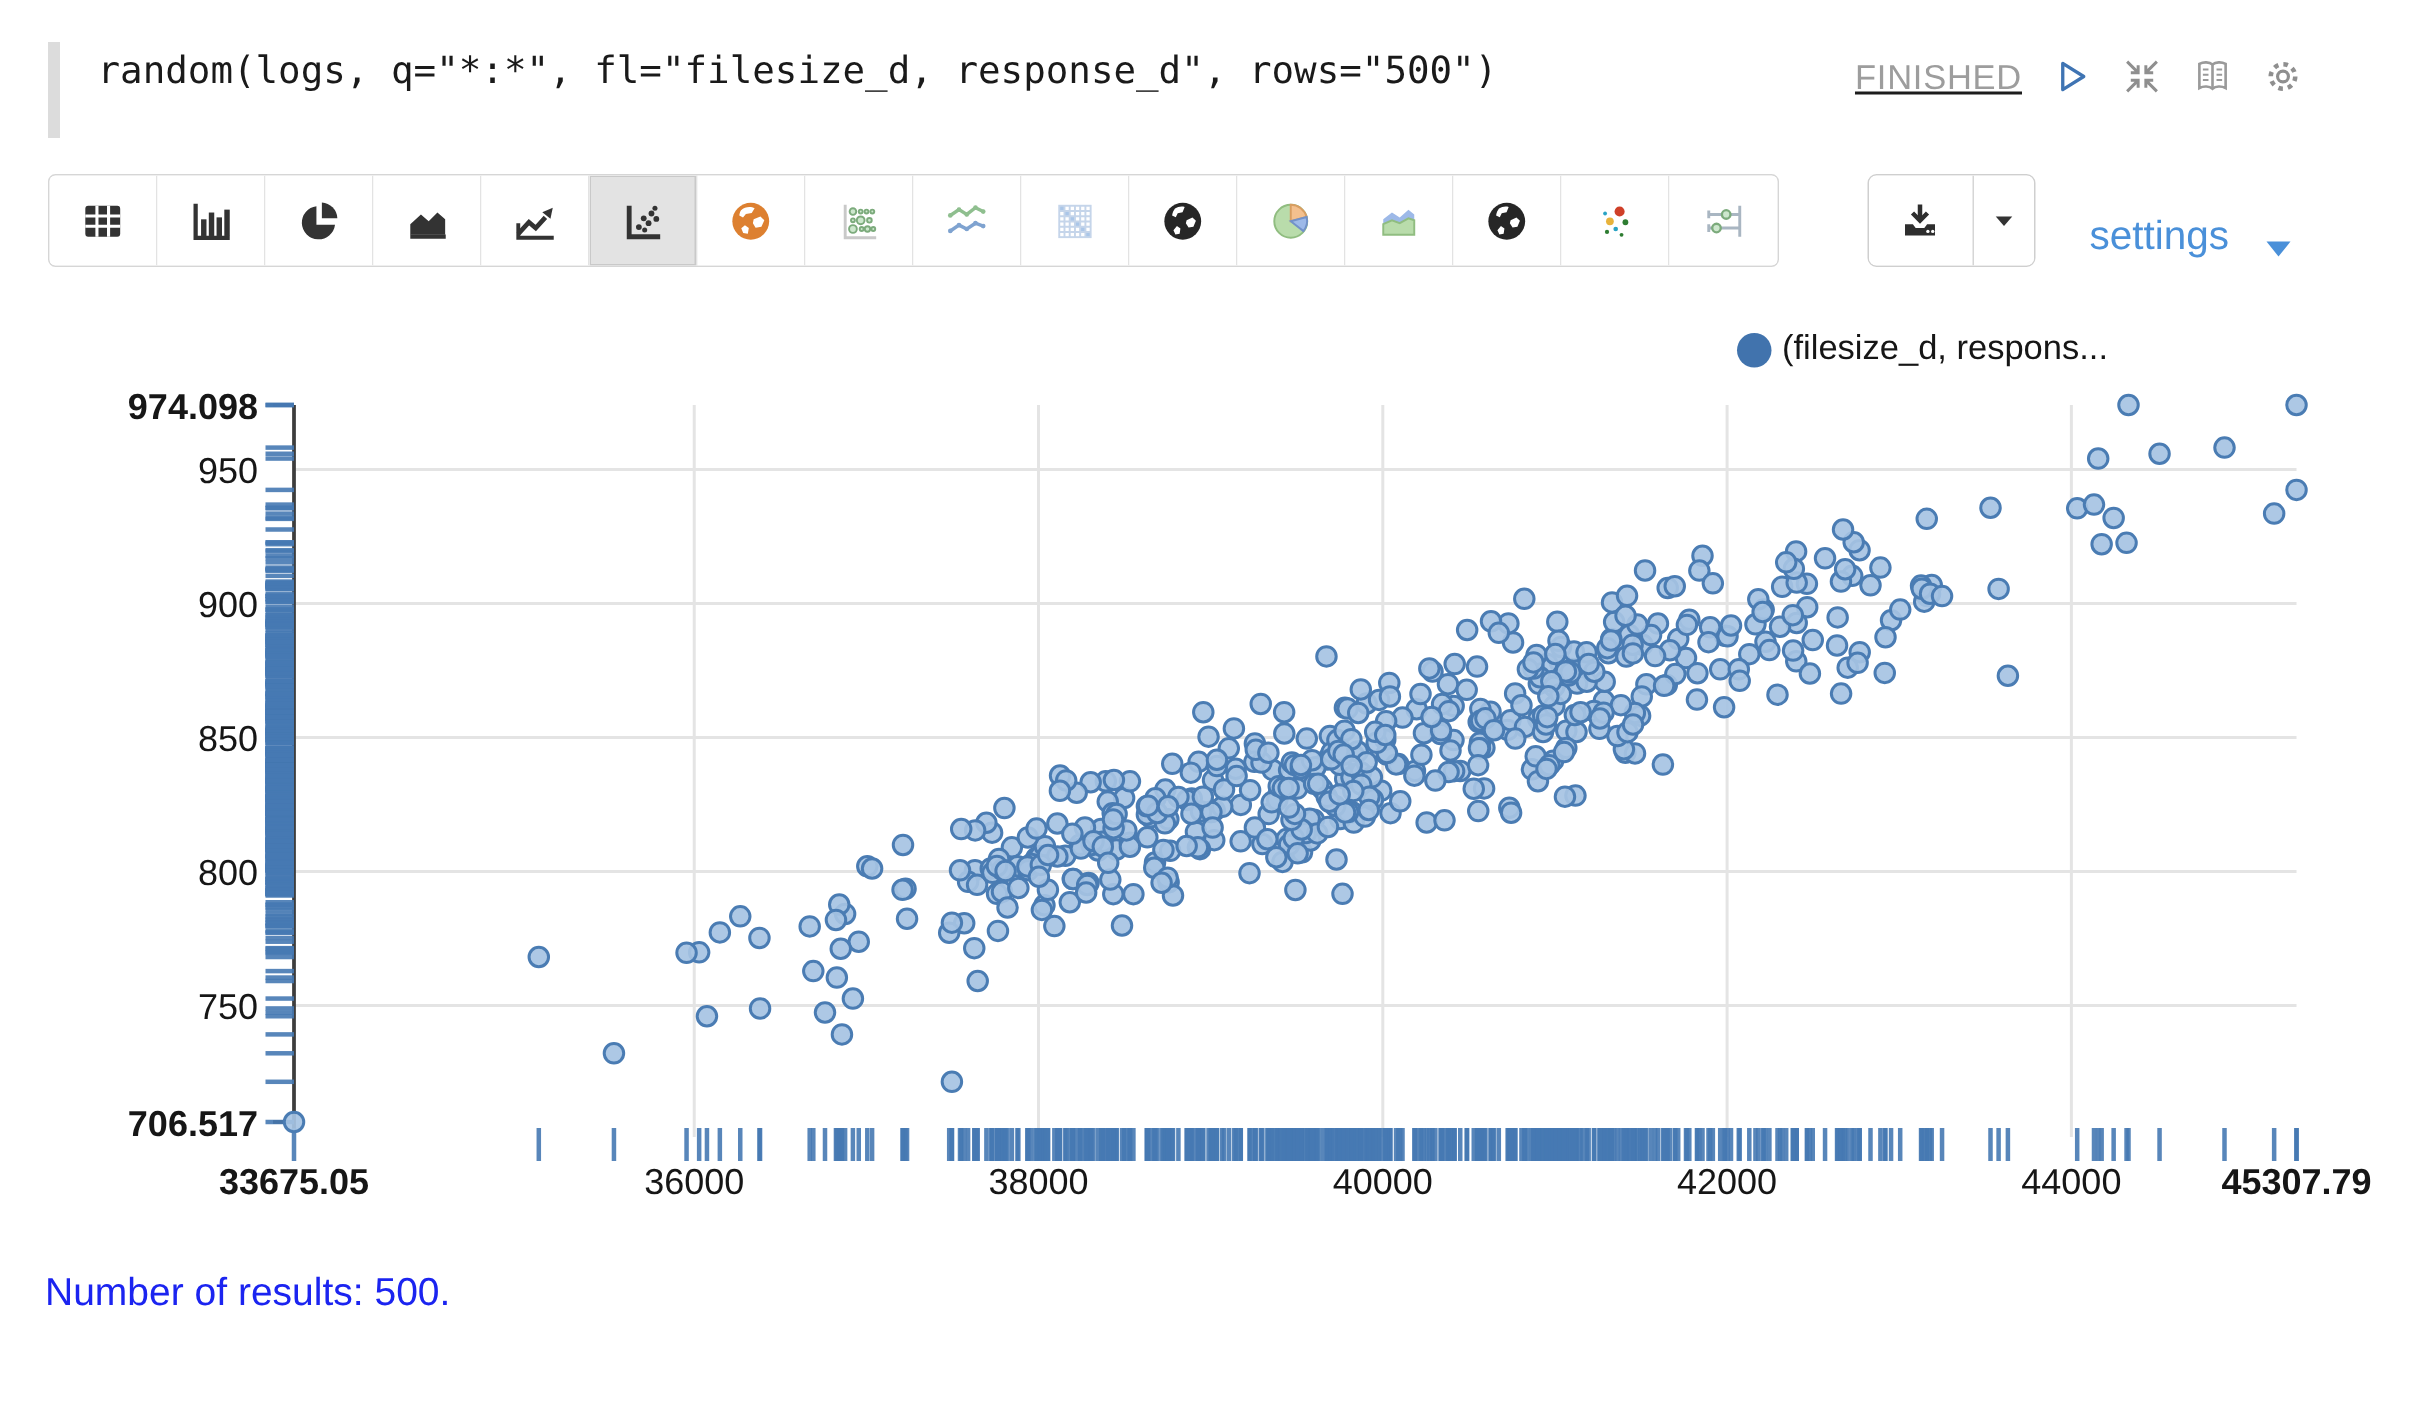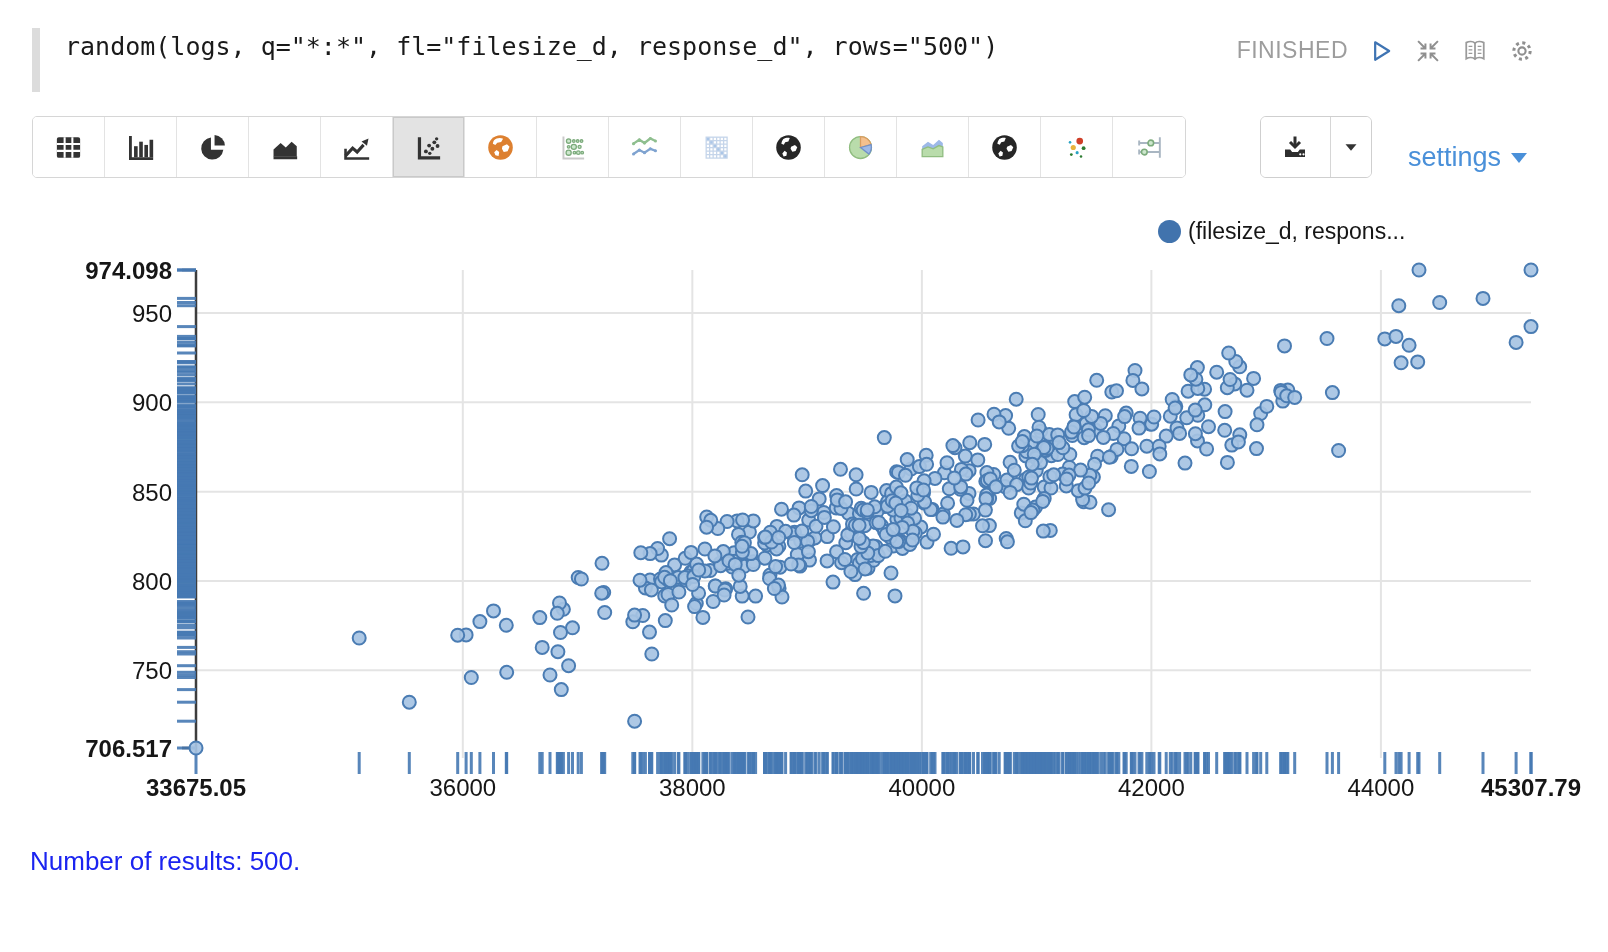--- a/index.html
+++ b/index.html
@@ -6,46 +6,46 @@
   html,body { margin:0; padding:0; }
   body {
     width:1608px; height:952px; background:#fff; overflow:hidden;
     font-family:"Liberation Sans", sans-serif; color:#1c1c1c;
   }
   
   .editor-row { display:flex; justify-content:space-between; align-items:flex-start; padding:28px 72px 0 32px; }
   .code-line { display:flex; gap:25px; }
   .gutter { width:8px; height:64px; background:#dcdcdc; }
   .query { font-family:"DejaVu Sans Mono", monospace; font-size:25px; color:#1a1a1a; padding-top:4px; white-space:pre; }
-  .status-row { display:flex; gap:19px; padding-top:9px; }
+  .status-row { display:flex; align-items:center; gap:19px; padding-top:9px;text-decoration:underline; }
   .status-label { color:#9d9d9d; font-size:23px; letter-spacing:.5px; }
   .p-icon { width:28px; height:28px; display:inline-flex; cursor:pointer; }
   .p-icon svg { width:28px; height:28px; }
   
   .toolbar-row { display:flex; justify-content:space-between; align-items:center; padding:24px 80px 0 32px; }
   .chart-group { display:flex; border:1px solid #d6d6d6; border-radius:5px; overflow:hidden; background:#fff; }
   .chart-btn { width:72px; height:60px; display:flex; align-items:center; justify-content:center;
     background:#fff; border:none; border-right:1px solid #e3e3e3; cursor:pointer; padding:0; }
   .chart-btn:last-child { border-right:none; }
   .chart-btn.selected { background:#e3e3e3; box-shadow:inset 0 0 0 1px #c9c9c9; }
   .chart-btn svg { width:31px; height:31px; }
   .right-controls { display:flex; align-items:center; gap:36px; }
   .download-group { display:flex; border:1px solid #cfcfcf; border-radius:6px; overflow:hidden; }
   .dl-btn { width:70px; height:60px; display:flex; align-items:center; justify-content:center; background:#fff; border:none; border-right:1px solid #d6d6d6; cursor:pointer; }
   .dl-btn svg { width:30px; height:30px; }
   .dl-caret { width:40px; height:60px; display:flex; align-items:center; justify-content:center; background:#fff; border:none; cursor:pointer; }
   .dl-caret svg { width:22px; height:22px; }
-  .settings-link { color:#4a90d9; font-size:27px; display:flex; align-items:center; gap:9px; cursor:pointer;margin-top:21px; }
+  .settings-link { color:#4a90d9; font-size:27px; display:flex; align-items:flex-end; gap:24px; cursor:pointer;margin-top:21px; }
   .settings-link svg { width:18px; height:14px; }
   
   .chart-wrap { position:relative; margin-top:10px; height:628px; }
   #plot { position:absolute; left:0; top:0; }
   #plot text { font-family:"Liberation Sans", sans-serif; font-size:24px; fill:#161616; }
   #plot text.bold { font-weight:bold; }
-  .legend { position:absolute; left:1158px; top:30px; display:flex; align-items:center; gap:7px;
+  .legend { position:absolute; left:1158px; top:30px; display:flex; align-items:flex-end; gap:7px;
     font-size:23px; color:#161616; cursor:pointer; }
   .legend-dot { width:23px; height:23px; border-radius:50%; flex:0 0 auto; }
   
   .footer { margin:30px 0 0 30px; font-size:26px; color:#1b24f0; }
 </style>
 </head>
 <body>
 
 <div class="editor-row">
   <div class="code-line">

